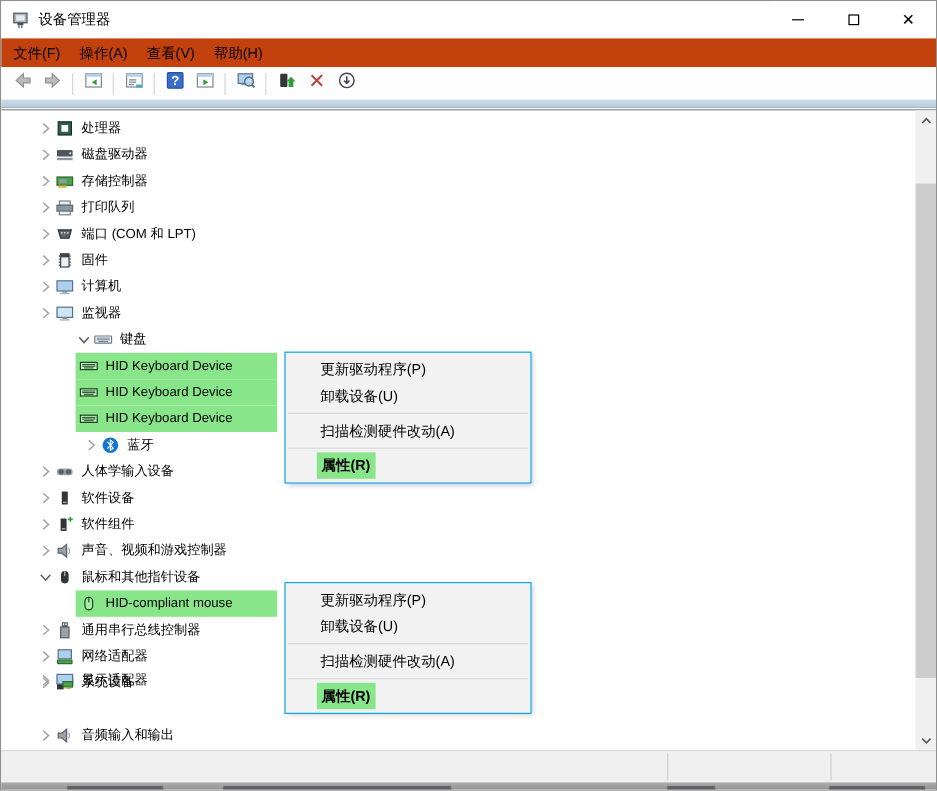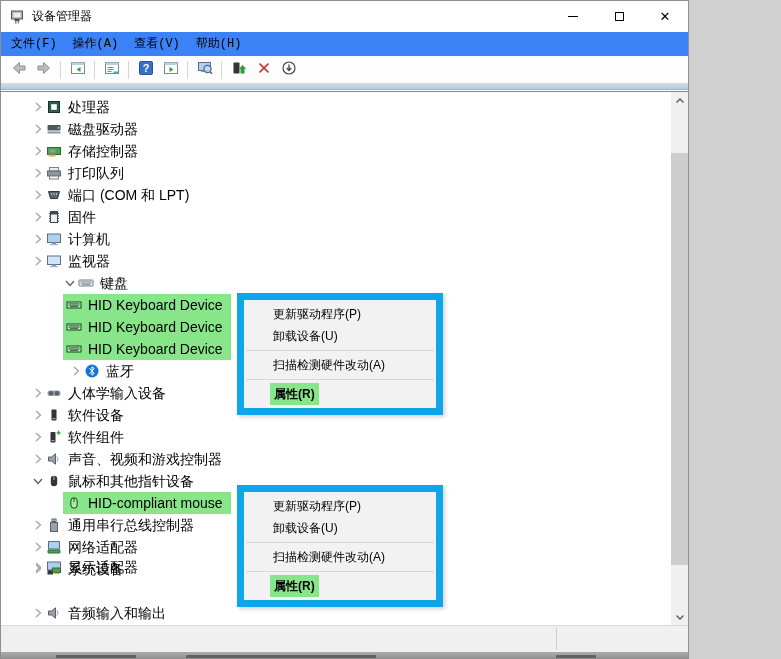--- a/index.html
+++ b/index.html
@@ -1,57 +1,57 @@
 <!DOCTYPE html>
 <html style="--selgreen: #89E589;"><head>
 <meta charset="utf-8">
 <style>
   html,body{margin:0;padding:0;background:#d0d0d0;}
   *{box-sizing:border-box;}
   .window{
-    position:relative;width:689px;height:659px;background:#fff;
+    position:relative;width:781px;height:659px;background:#fff;
     border:1px solid #8f8f8f;overflow:hidden;
     font-family:"Liberation Sans","DejaVu Sans",sans-serif;
     -webkit-font-smoothing:antialiased;
   }
   
   .titlebar{position:absolute;left:0;top:0;right:0;height:31px;background:#fff;display:flex;align-items:center;}
   .app-icon{margin-left:8px;width:16px;height:16px;flex:0 0 auto;}
   .title-text{margin-left:7px;font-size:12px;color:#000;}
   .caption{position:absolute;right:0;top:0;height:31px;display:flex;}
   .cap-btn{width:46px;height:31px;display:flex;align-items:center;justify-content:center;background:#fff;}
   .glyph-min{width:10px;height:1px;background:#000;}
   .glyph-max{width:9px;height:9px;border:1px solid #000;}
   .glyph-close{font-size:13px;color:#000;line-height:1;}
   
-  .menubar{position:absolute;left:0;top:31px;right:0;height:24px;background:#3b82f6;display:flex;padding-left:2px;font-family:Liberation Mono, monospace;}
+  .menubar{position:absolute;left:0;top:31px;right:0;height:24px;background:#c2410c;display:flex;align-items:center;padding-left:2px;}
   .menu-item{font-size:12px;color:#000;padding:3px 8px;}
   
   .toolbar{position:absolute;left:0;top:55px;right:0;height:27px;background:#fdfdfd;display:flex;align-items:center;padding-left:5px;}
   .tb-btn{width:25px;height:24px;display:flex;align-items:center;justify-content:center;}
   .tb-sep{width:1px;height:18px;background:#d6d6d6;margin:0 4px;}
   
   .band{position:absolute;left:0;top:82px;right:0;height:7px;background:linear-gradient(#cfdcea,#b9cbdd);border-bottom:1px solid #9db2c6;}
   
   .content{position:absolute;left:0;top:90px;right:0;height:534px;background:#fff;border-top:1px solid #828790;}
   .tree{position:absolute;left:0;top:0;right:17px;bottom:0;overflow:hidden;}
-  .row{position:absolute;left:0;right:0;height:22px;font-size:14px;line-height:22px;color:#000;}
+  .row{position:absolute;left:0;right:0;height:22px;font-size:11px;line-height:22px;color:#000;}
   .row .hl{position:absolute;left:62px;top:0;width:168px;height:22px;background:var(--selgreen);}
   .chev{position:absolute;left:29px;top:3px;width:16px;height:16px;}
   .t-icon{position:absolute;top:3px;width:16px;height:16px;}
   .t-label{position:absolute;top:0;white-space:nowrap;}
   .lvl0 .t-icon{left:45px;} .lvl0 .t-label{left:67px;}
   .lvl1 .t-icon{left:65px;} .lvl1 .t-label{left:87px;}
   
   .scrollbar{position:absolute;top:0;right:0;width:17px;bottom:0;background:#f0f0f0;}
   .sb-arrow{position:absolute;left:0;width:17px;height:17px;display:flex;align-items:center;justify-content:center;}
   .sb-up{top:0;} .sb-down{bottom:0;}
   .sb-thumb{position:absolute;left:0;width:17px;top:61px;height:412px;background:#cdcdcd;}
   
-  .ctx-menu{position:absolute;width:206px;background:#f2f2f2;border:7px solid #0ea5e9;box-shadow:2px 2px 4px rgba(0,0,0,.18);padding:3px 0;}
+  .ctx-menu{position:absolute;width:206px;background:#f2f2f2;border:1px solid #0ea5e9;box-shadow:2px 2px 4px rgba(0,0,0,.18);padding:3px 0;}
   .mi{height:22px;line-height:22px;font-size:12px;color:#000;padding-left:29px;white-space:nowrap;}
   .mi.hi{padding-left:0;}
   .mi.hi .hispan{display:inline-block;margin-left:26px;padding:0 4px;background:var(--selgreen);font-weight:bold;}
   .msep{height:1px;background:#d9d9d9;margin:3px 2px;}
   
   .statusbar{position:absolute;left:0;right:0;top:624px;height:27px;background:#f0f0f0;border-top:1px solid #d9d9d9;}
   .sb-sep{position:absolute;top:2px;bottom:2px;width:1px;background:#cdcdcd;}
   .taskbar-sliver{position:absolute;left:0;right:0;top:651px;height:8px;background:linear-gradient(#ababab,#8e8e8e);}
   .tb-smudge{position:absolute;top:3px;height:4px;background:#4e4e52;opacity:.75;border-radius:1px;}
 </style>

